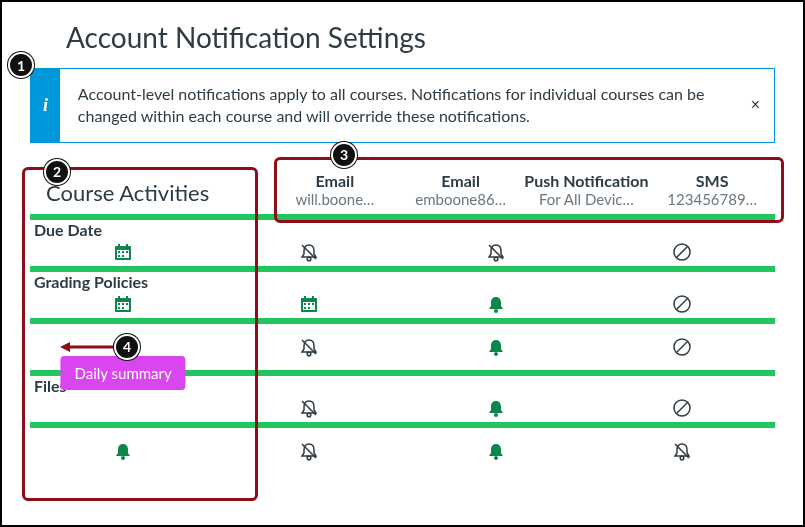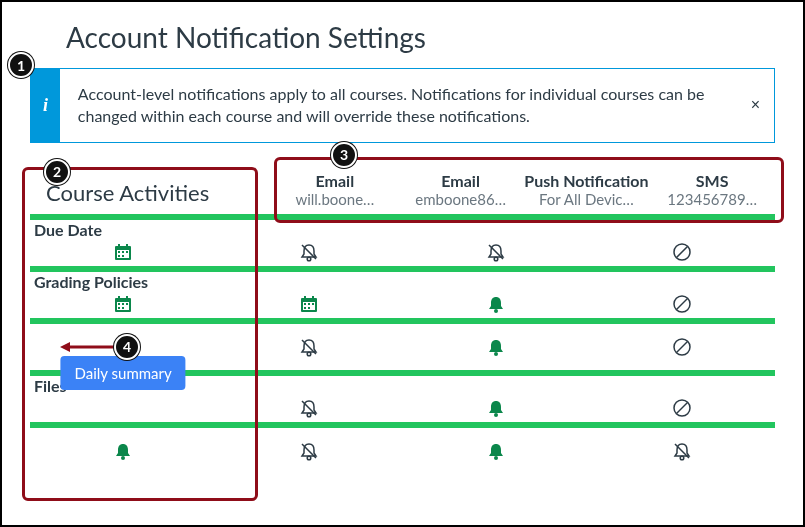--- a/index.html
+++ b/index.html
@@ -185,21 +185,21 @@
       left: 30px;
       top: 50%;
       transform: translateY(-50%);
       width: 56px;
       height: 12px;
       pointer-events: none;
     }
 
     .tooltip {
       position: absolute;
-      background: #3b82f6;
+      background: #d946ef;
       color: #fff;
       padding: 8px 14px;
       border-radius: 4px;
       font-size: 15px;
       white-space: nowrap;
       top: 32px;
       left: 50%;
       transform: translateX(-50%);
       z-index: 40;
     }

